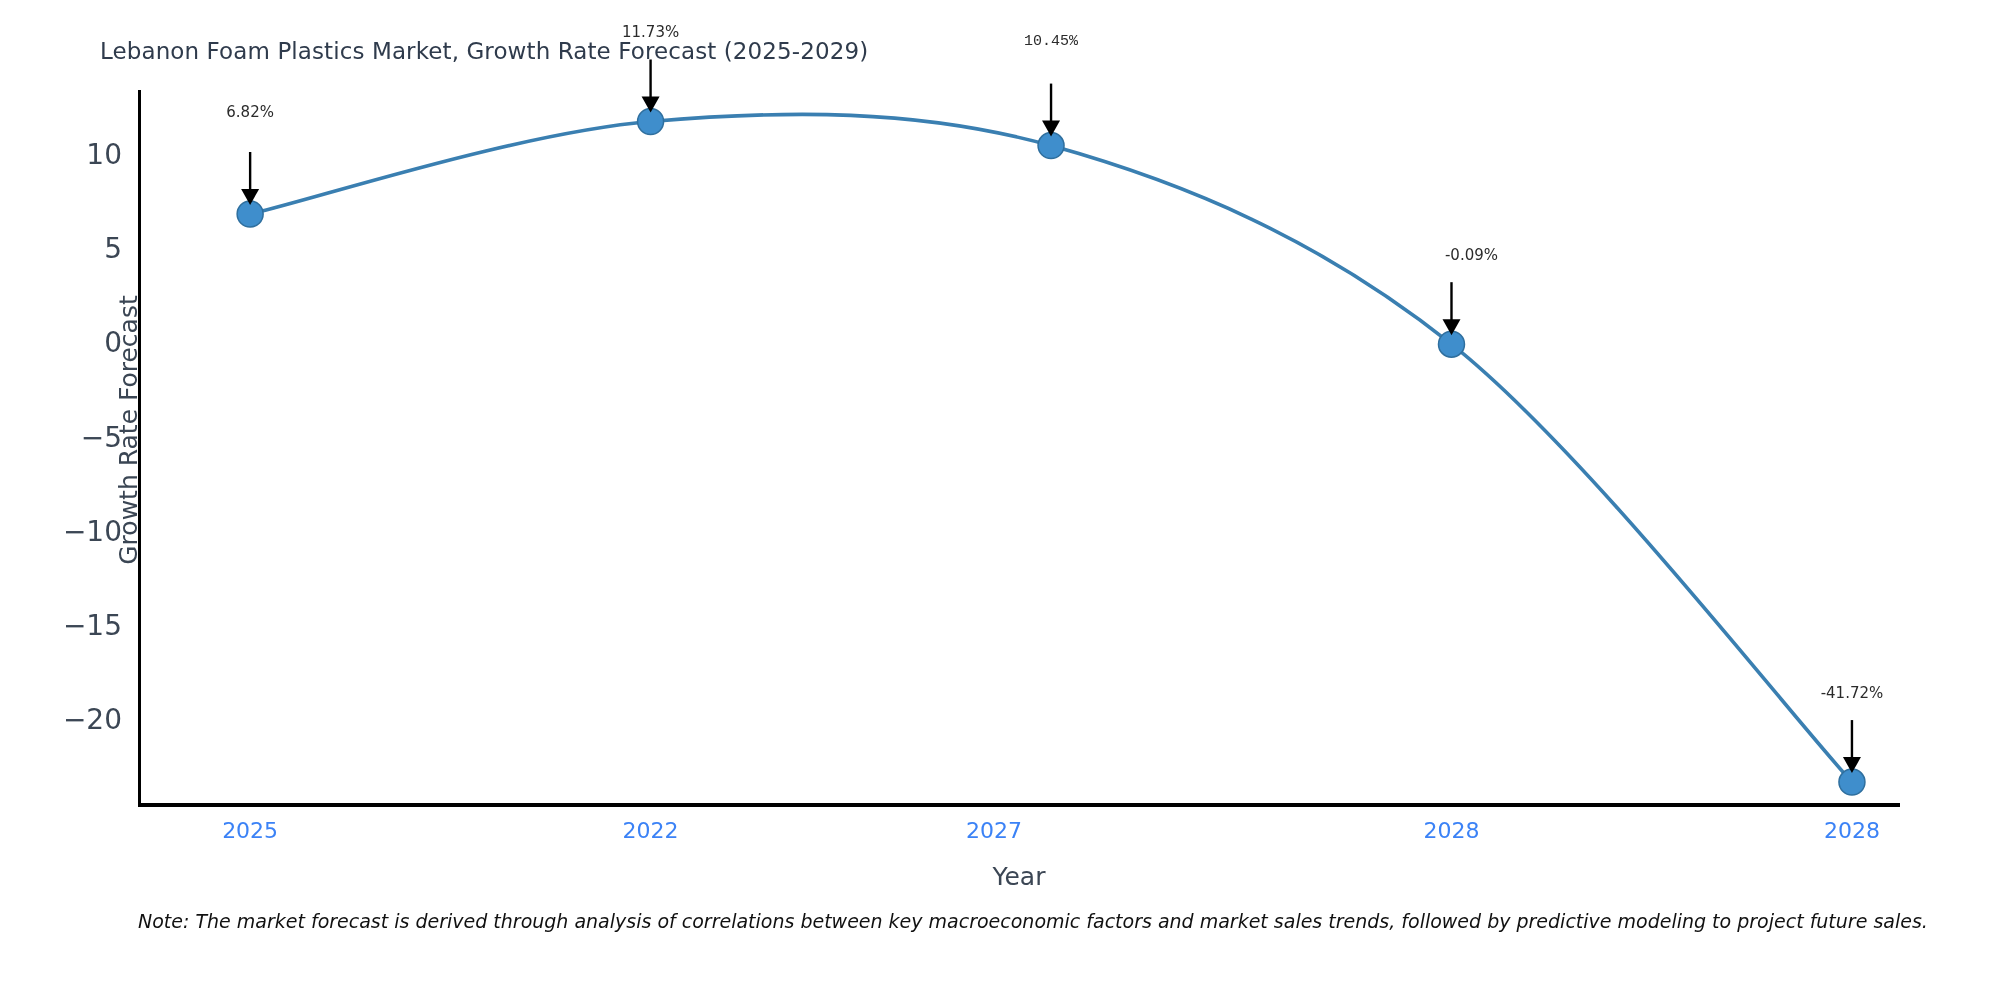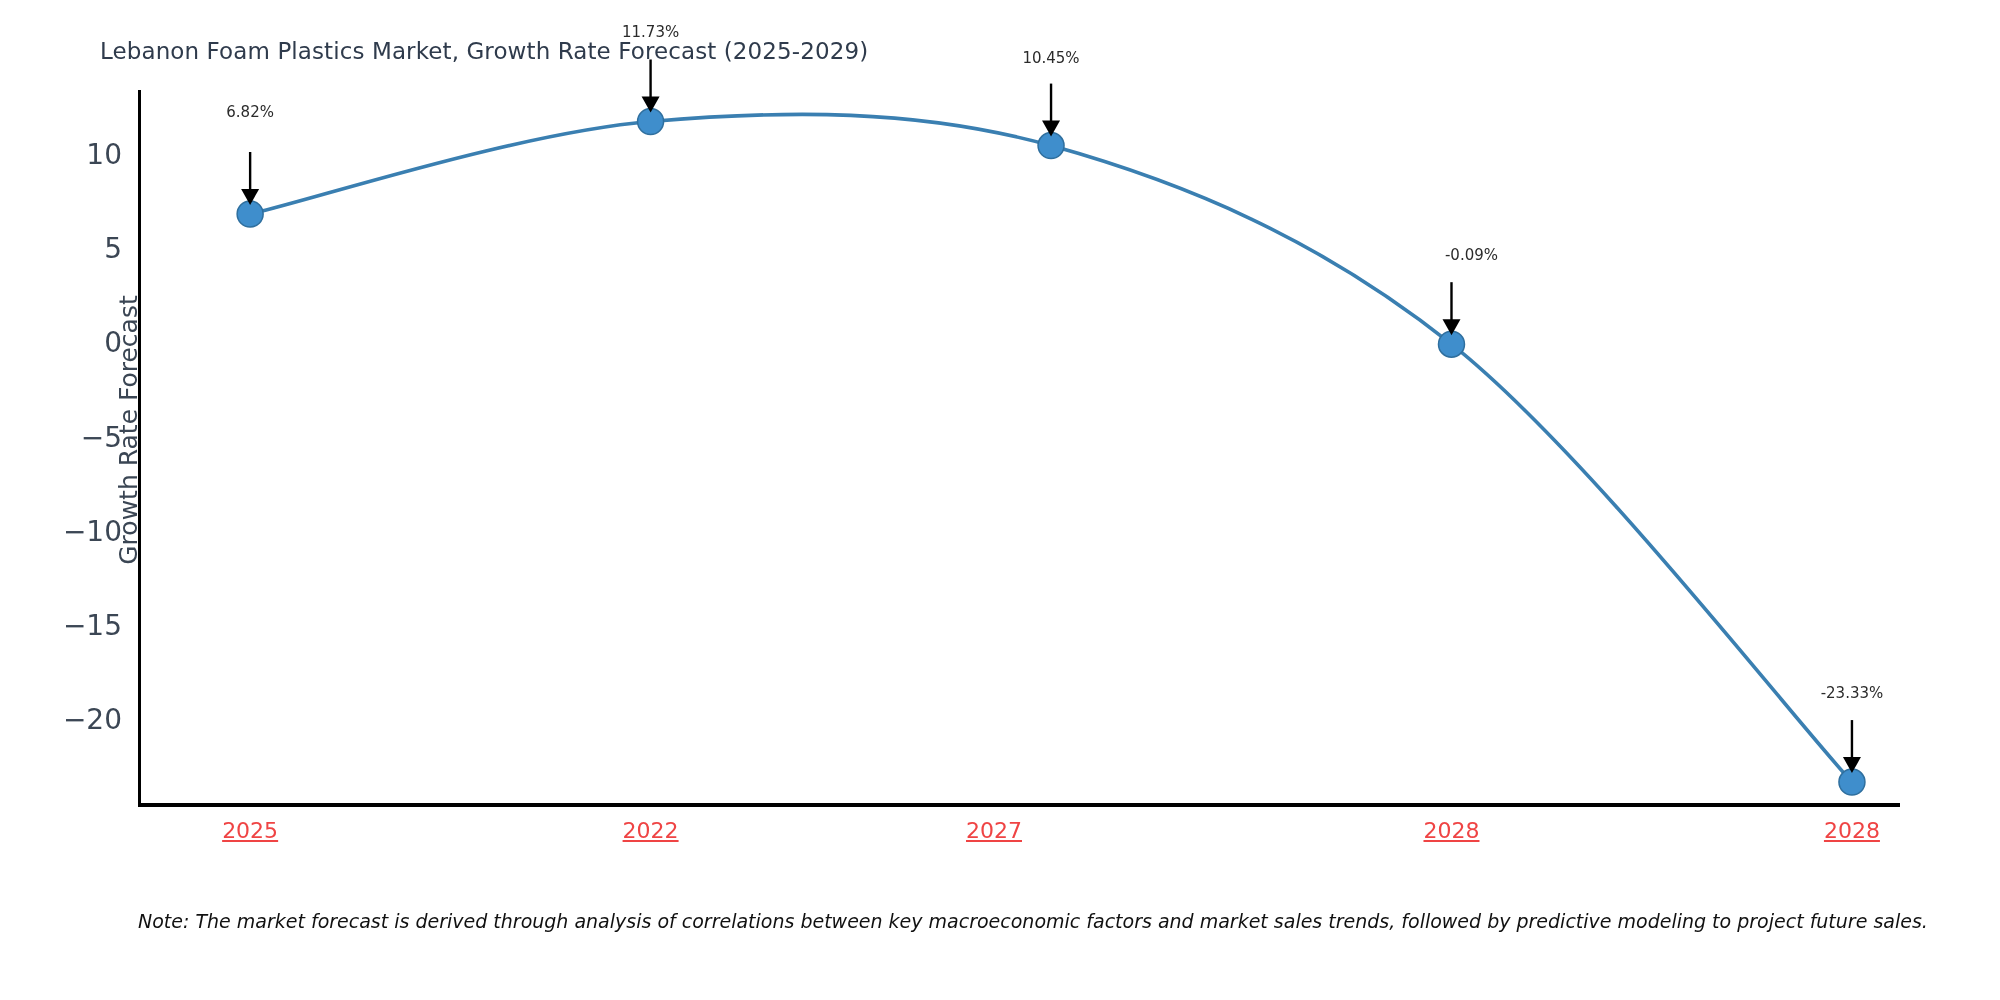--- a/index.html
+++ b/index.html
@@ -68,23 +68,22 @@
     position: absolute;
     left: 0;
     width: 122px;
     height: 0;
   }
   .xtick-label {
     position: absolute;
     top: 818px;
     transform: translateX(-50%);
     font-size: 22px;
-    color: #ef4444;
-    white-space: nowrap;
-    text-decoration: underline;
+    color: #3b82f6;
+    white-space: nowrap;
   }
   #y-axis-title {
     position: absolute;
     left: -6px;
     top: 50%;
     transform: translateY(-50%) rotate(-90deg);
     transform-origin: center center;
     font-size: 25px;
     color: #3b4654;
     white-space: nowrap;
@@ -190,21 +189,22 @@
           <polygon points="1304.49,229.18 1322.49,229.18 1313.49,245.18" fill="#000000"></polygon>
           <line x1="1713.95" y1="630.07" x2="1713.95" y2="669.07" stroke="#000000" stroke-width="2.4"></line>
           <polygon points="1704.95,667.07 1722.95,667.07 1713.95,683.07" fill="#000000"></polygon>
         </g>
     </svg>
   </div>
 
   <div id="label-container">
       <div class="point-label" style="left: 250.127px; top: 103px;">6.82%</div>
       <div class="point-label" style="left: 650.582px; top: 23.4663px;">11.73%</div>
-      <div class="point-label" style="left: 1051.04px; top: 49px;">10.45%</div>
+      <div class="point-label" style="left: 1051.04px; top: 33px; font-family: Liberation Mono, monospace;">10.45%</div>
       <div class="point-label" style="left: 1451.49px; top: 246.18px; margin-left: 20px;">-0.09%</div>
-      <div class="point-label" style="left: 1851.95px; top: 684.071px;">-23.33%</div>
+      <div class="point-label" style="left: 1851.95px; top: 684.071px;">-41.72%</div>
     </div>
 
+  <div id="x-axis-title">Year</div>
 
   <div id="note">Note: The market forecast is derived through analysis of correlations between key macroeconomic factors and market sales trends, followed by predictive modeling to project future sales.</div>
 
 </div>
 
 </body></html>

